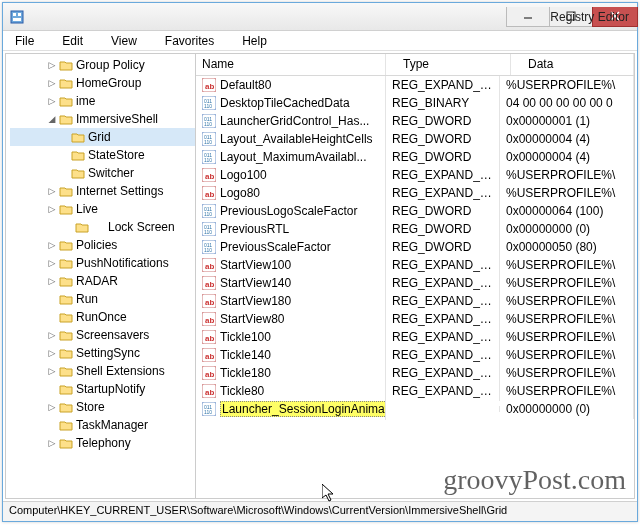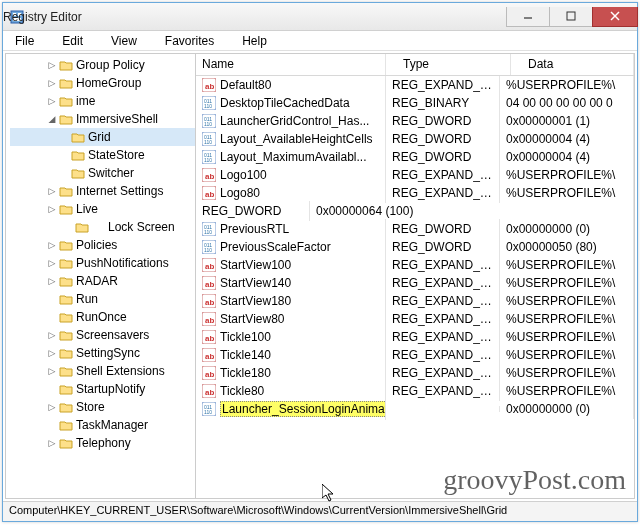--- a/index.html
+++ b/index.html
@@ -30,22 +30,22 @@
     display: flex;
     align-items: center;
     position: relative;
   }
   .titlebar .app-icon {
     width: 16px; height: 16px; margin: 0 6px;
     display: inline-block;
   }
   .titlebar .title {
     position: absolute;
-    left: 0; right: 16px;
-    text-align: left;
+    left: 0; right: 8px;
+    text-align: right;
     font-size: 12px;
     color: #222;
     pointer-events: none;
   }
   .win-controls {
     margin-left: auto;
     display: flex;
   }
   .win-btn {
     width: 44px; height: 20px;
@@ -460,20 +460,26 @@
               <div class="col name">
                 <span class="val-icon"><svg width="14" height="14">
                     <use href="#val-str"></use>
                   </svg></span>
                 <span class="txt">Logo80</span>
               </div>
               <div class="col type">REG_EXPAND_SZ</div>
               <div class="col data">%USERPROFILE%\</div>
             </div>
             <div class="list-row">
+              <div class="col name">
+                <span class="val-icon"><svg width="14" height="14">
+                    <use href="#val-bin"></use>
+                  </svg></span>
+                <span class="txt">PreviousLogoScaleFactor</span>
+              </div>
               <div class="col type">REG_DWORD</div>
               <div class="col data">0x00000064 (100)</div>
             </div>
             <div class="list-row">
               <div class="col name">
                 <span class="val-icon"><svg width="14" height="14">
                     <use href="#val-bin"></use>
                   </svg></span>
                 <span class="txt">PreviousRTL</span>
               </div>

